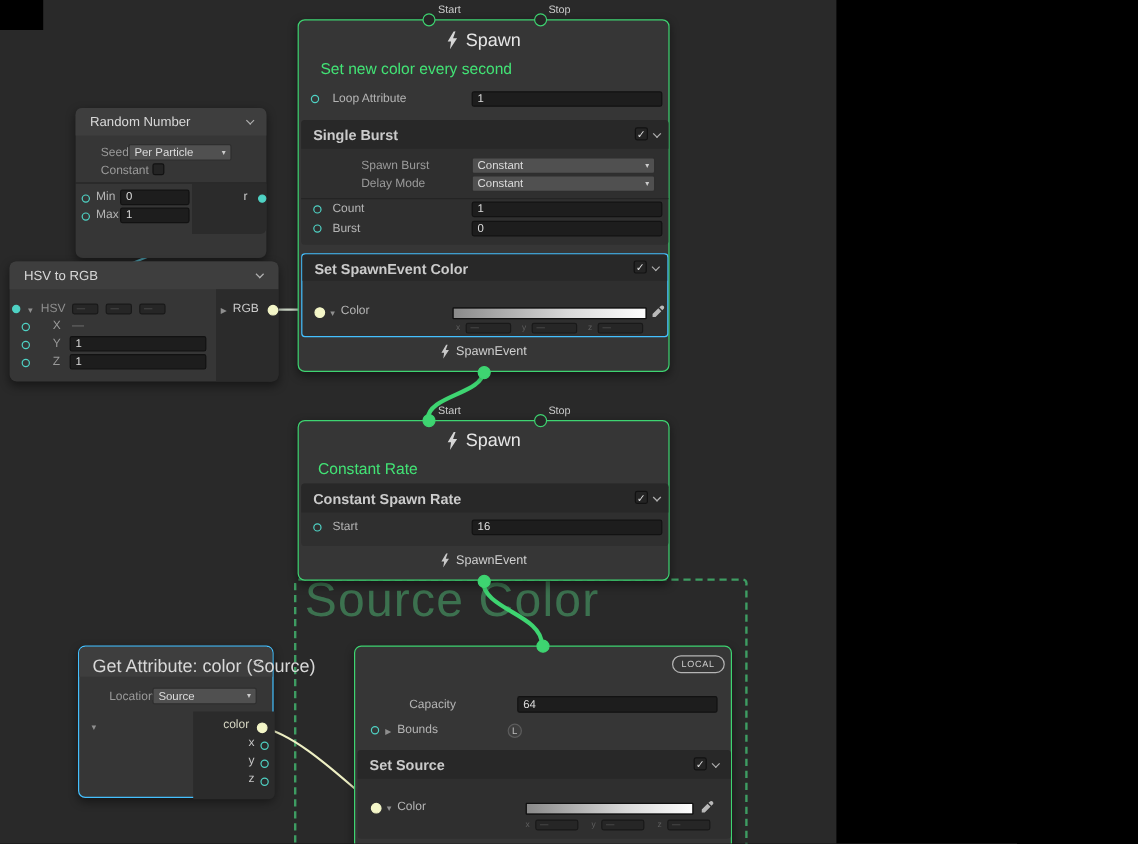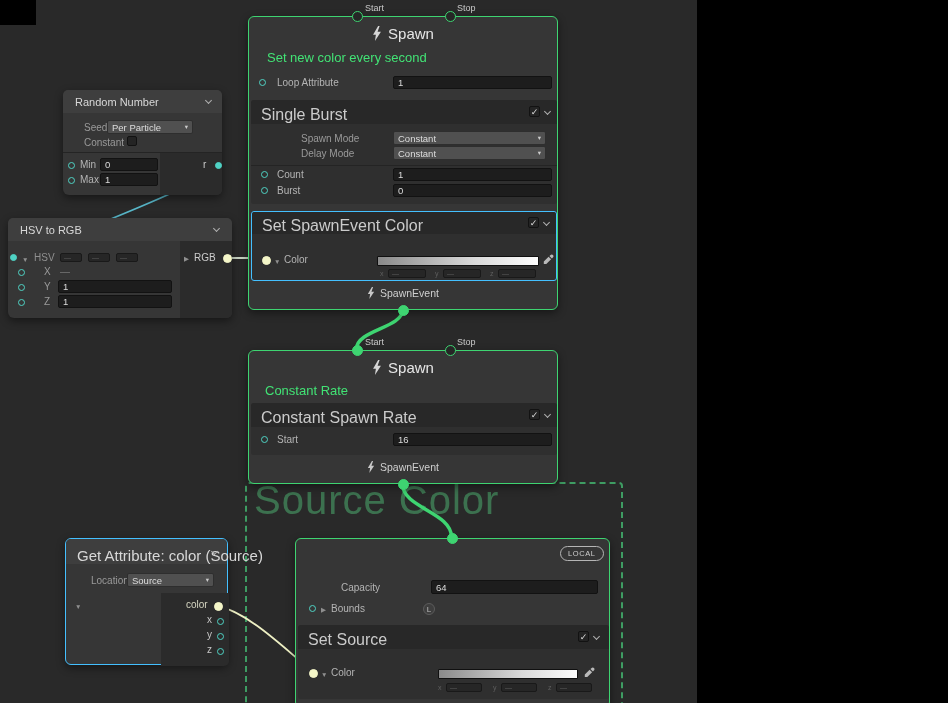--- a/index.html
+++ b/index.html
@@ -33,21 +33,21 @@
   .p7.filled{background:var(--cyan);}
   .pcolor{width:9px;height:9px;border:1px solid var(--cream);background:transparent;}
   .pcolor.filled{background:var(--cream);}
 
   .ctx-title{position:absolute;left:0;right:0;display:flex;justify-content:center;align-items:center;gap:6px;color:#e6e6e6;font-size:15px;}
   .ctx-sub{position:absolute;font-size:13px;color:#42e375;white-space:nowrap;}
   .ctx-footer{position:absolute;left:0;right:0;display:flex;justify-content:center;align-items:center;gap:5px;color:#cfcfcf;font-size:10.5px;}
 
   .lbl{position:absolute;font-size:10px;color:#b4b4b4;white-space:nowrap;}
   .lbl.dim{color:#9a9a9a;}
-  .blbl{position:absolute;font-size:16px;color:#cbcbcb;white-space:nowrap;}
+  .blbl{position:absolute;font-size:12px;color:#cbcbcb;white-space:nowrap;font-weight:bold;}
   .field{position:absolute;height:13px;background:#1d1d1d;border:1px solid #121212;border-radius:2px;color:#dcdcdc;font-size:9.5px;display:flex;align-items:center;padding:0 4px;}
   .dd{position:absolute;height:14px;background:#505050;border:1px solid #2e2e2e;border-radius:2px;color:#ddd;font-size:9.5px;display:flex;align-items:center;justify-content:space-between;padding:0 4px;white-space:nowrap;}
   .caret{font-size:6.5px;color:#ccc;margin-left:4px;}
   .cb{position:absolute;width:11px;height:11px;background:#242424;border:1px solid #121212;border-radius:2px;color:#ddd;font-size:9px;line-height:10px;text-align:center;}
   .chev{position:absolute;width:5px;height:5px;border-right:1.4px solid #b0b0b0;border-bottom:1.4px solid #b0b0b0;transform:rotate(45deg);}
   .divider{position:absolute;left:0;right:0;height:1px;background:#242424;}
   .exp{position:absolute;font-size:6.5px;color:#8f8f8f;}
   .block{position:absolute;background:var(--blockbg);border-radius:3px;}
   .block-h{position:absolute;left:0;top:0;right:0;height:24px;background:var(--hdrbg);border-radius:3px 3px 0 0;}
   .block-h.h22{height:22px;}
@@ -99,21 +99,21 @@
     <div class="field" style="left:144px;top:59px;width:159px">
         <span>1</span>
       </div>
 
     <div class="block" style="left:2px;top:83px;width:306px;height:104px">
       <div class="block-h"></div>
       <span class="blbl" style="left:10px;top:6px">Single Burst</span>
       <span class="cb" style="left:278px;top:6px"><span>✓</span></span>
       <span class="chev" style="left:294px;top:9px"></span>
 
-      <span class="lbl dim" style="left:50px;top:33px">Spawn Mode</span>
+      <span class="lbl dim" style="left:50px;top:33px">Spawn Burst</span>
       <div class="dd" style="left:142px;top:31px;width:153px">
           <span>Constant</span>
           <span class="caret">▾</span>
         </div>
       <span class="lbl dim" style="left:50px;top:48px">Delay Mode</span>
       <div class="dd" style="left:142px;top:46px;width:153px">
           <span>Constant</span>
           <span class="caret">▾</span>
         </div>
 
@@ -160,21 +160,21 @@
 
     <div class="ctx-footer" style="top:270px">
       <svg width="8" height="12" viewBox="0 0 10 16">
           <path d="M6.2 0 L0.8 9.2 H3.8 L2.8 16 L9.2 6.2 H5.6 L7.8 0 Z" fill="#c8c8c8"></path>
         </svg>
       <span>SpawnEvent</span>
     </div>
     <span class="port pflow filled" style="left:149px;top:288px"></span>
   </div>
 
-  <div class="node" style="left:63px;top:90px;width:159px;height:105px">
+  <div class="node" style="left:63px;top:90px;width:159px;height:125px">
     <div class="op-h"></div>
     <span class="op-title">Random Number</span>
     <span class="chev" style="left:143px;top:8px"></span>
 
     <span class="lbl dim" style="left:21px;top:32px">Seed</span>
     <div class="dd" style="left:44px;top:30px;width:86px">
         <span>Per Particle</span>
         <span class="caret">▾</span>
       </div>
     <span class="lbl dim" style="left:21px;top:47px">Constant</span>

